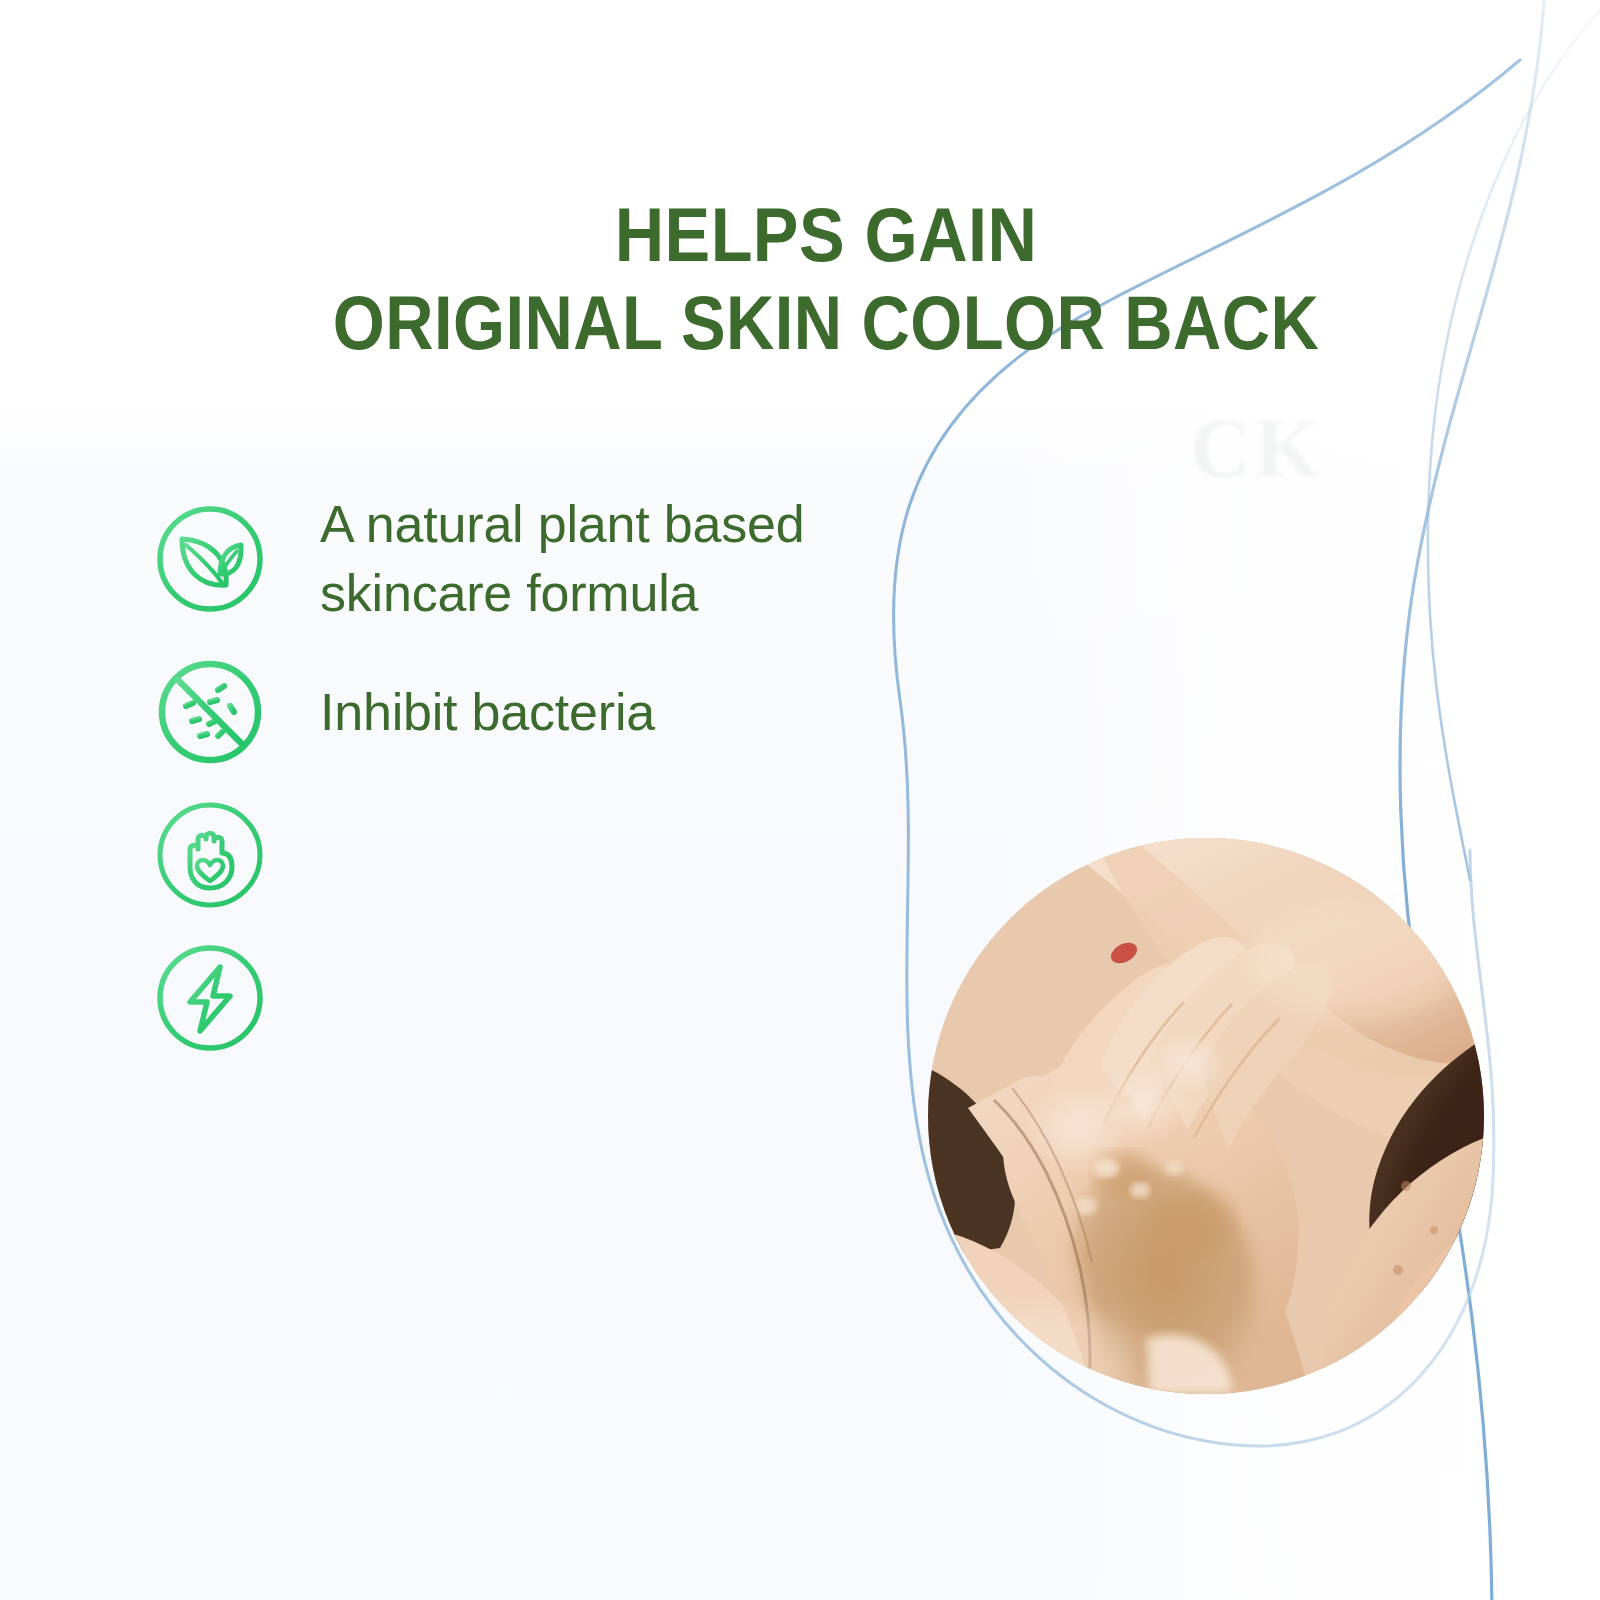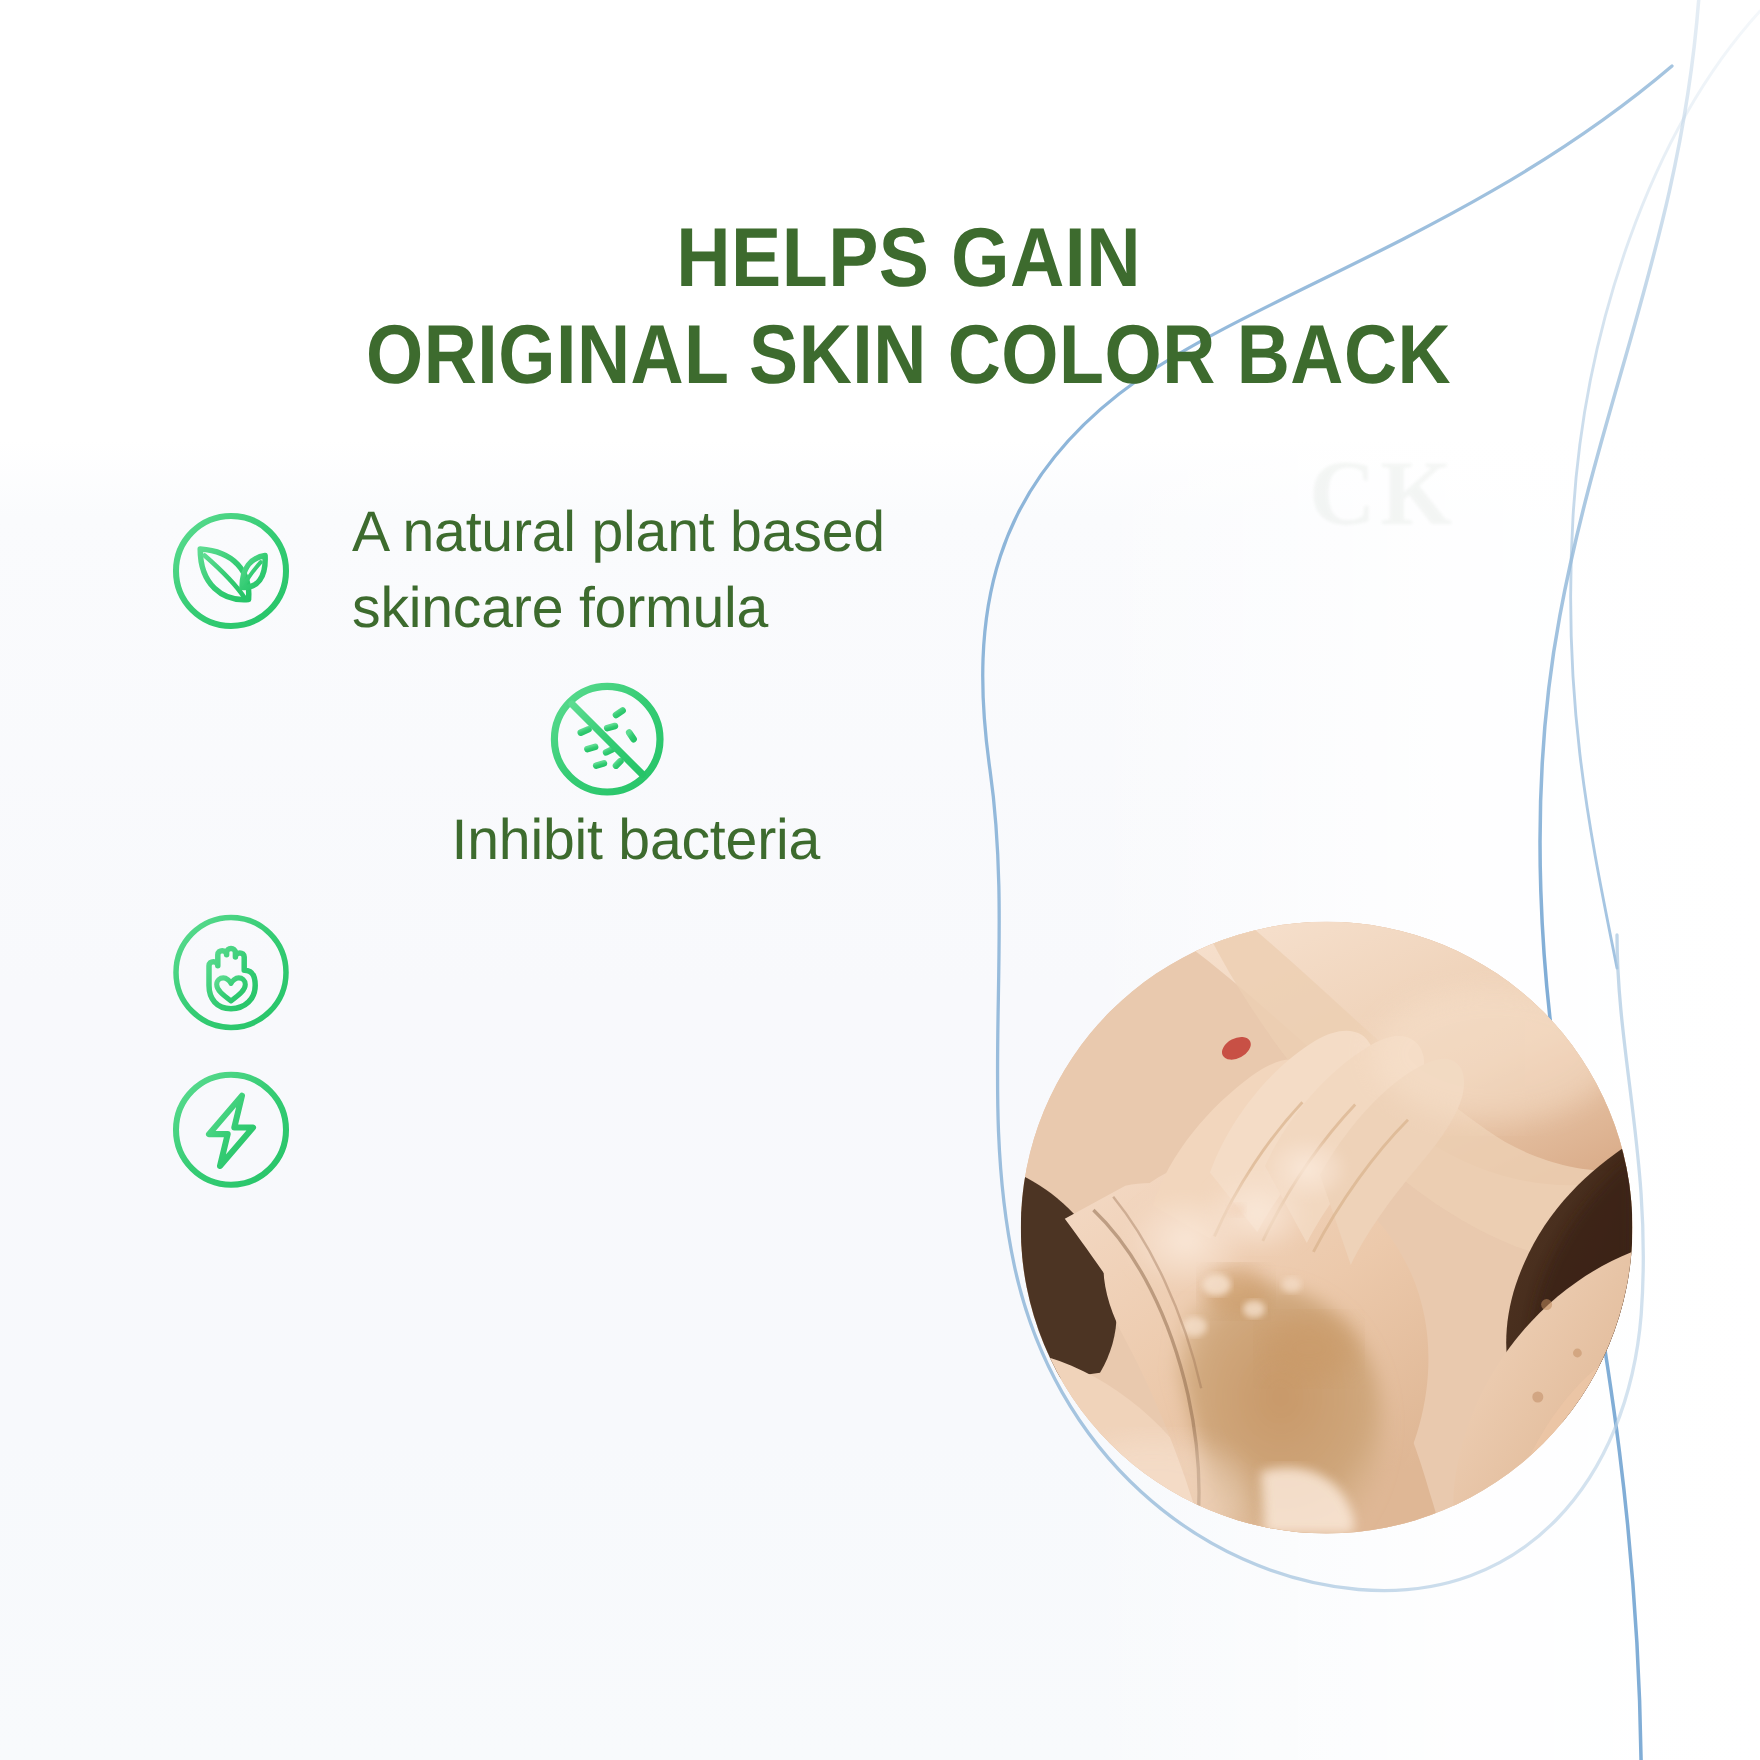--- a/index.html
+++ b/index.html
@@ -92,34 +92,34 @@
     white-space: nowrap;
   }
   .heading .line-2 {
     transform: scaleX(0.88);
   }
 
   
   .features {
     position: absolute;
     left: 152px;
-    top: 450px;
+    top: 490px;
     width: 800px;
     z-index: 6;
   }
   .feature {
     display: flex;
     align-items: center;
     min-height: 112px;
   }
   .feature + .feature {
     margin-top: 27px;
   }
   .feature-0 { margin-bottom: 22px; }
-  .feature-1 { margin-top: 26px; margin-bottom: 18px; flex-direction: column; }
+  .feature-1 { margin-top: 26px; margin-bottom: 18px; }
   .feature-2 { margin-top: 24px; margin-bottom: 22px; }
   .feature-3 { margin-top: 32px; }
 
   .feature-icon {
     flex: 0 0 auto;
     width: 116px;
     height: 116px;
     display: flex;
     align-items: center;
     justify-content: center;

